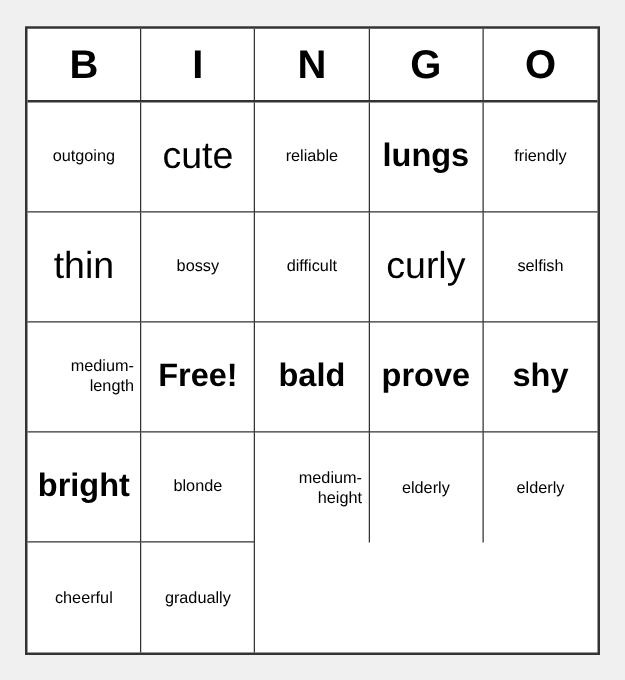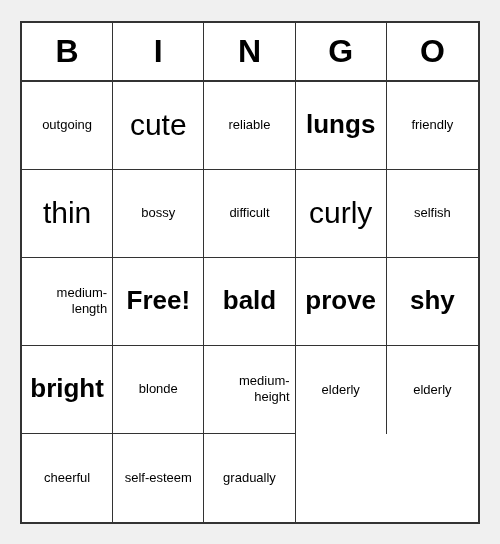--- a/index.html
+++ b/index.html
@@ -156,19 +156,16 @@
       <div class="bingo-cell">
         <span class="size-small">elderly</span>
       </div>
       <div class="bingo-cell">
         <span class="size-medium">elderly</span>
       </div>
       <div class="bingo-cell">
         <span class="size-medium">cheerful</span>
       </div>
       <div class="bingo-cell">
-        <span class="size-small">self-esteem</span>
-      </div>
-      <div class="bingo-cell">
         <span class="size-small">gradually</span>
       </div>
     </div>
 </div>
 
 </body></html>

